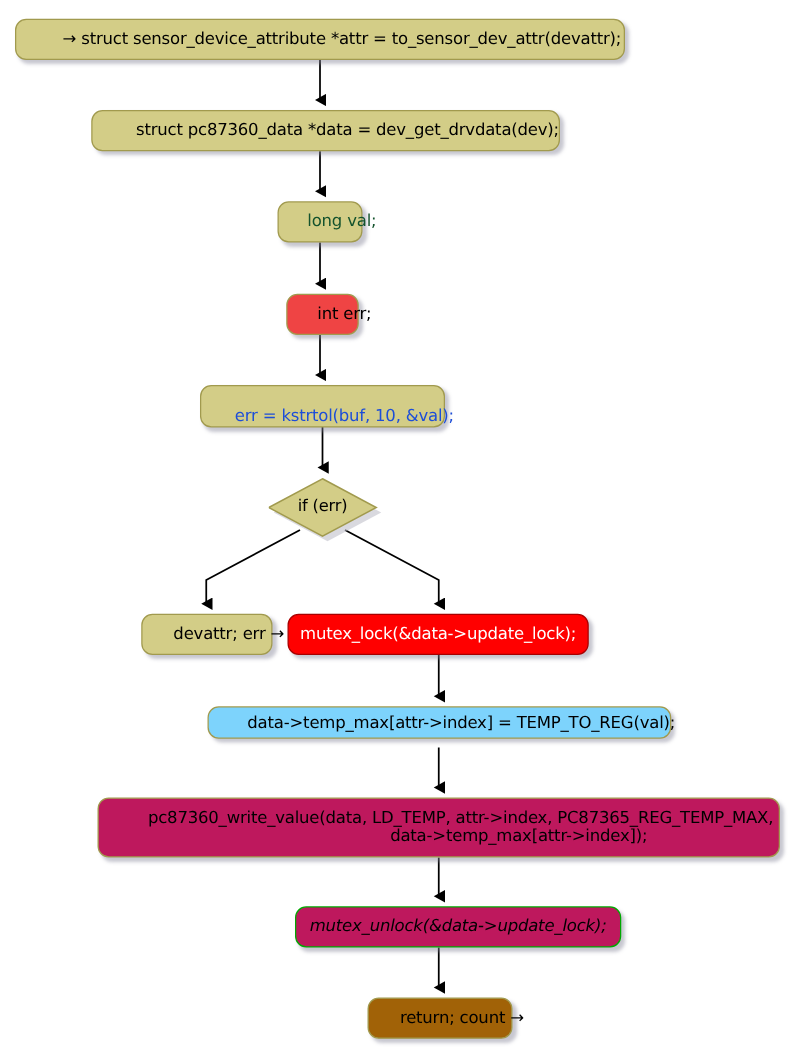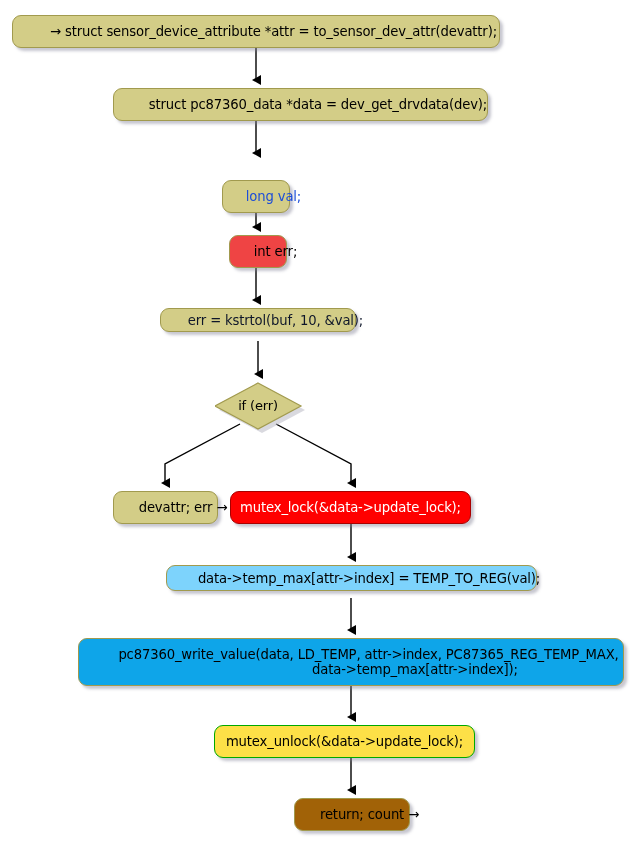--- a/index.html
+++ b/index.html
@@ -115,33 +115,33 @@
       <line x1="351" y1="598" x2="351" y2="630" marker-end="url(#arrowhead)"></line>
       <line x1="351" y1="686" x2="351" y2="717" marker-end="url(#arrowhead)"></line>
       <line x1="351" y1="758" x2="351" y2="790" marker-end="url(#arrowhead)"></line>
     </g>
   </svg>
 
   <div class="node activity" id="node-n1" style="left: 12px; top: 15px; width: 488px; height: 33px; background: rgb(211, 205, 135); color: rgb(0, 0, 0);">
     <span class="label">→ struct sensor_device_attribute *attr = to_sensor_dev_attr(devattr);</span>
   </div>
 
-  <div class="node activity" id="node-n2" style="left: 73px; top: 88px; width: 375px; height: 33px; background: rgb(211, 205, 135); color: rgb(0, 0, 0); margin-left: 40px;">
+  <div class="node activity" id="node-n2" style="left: 73px; top: 88px; width: 375px; height: 33px; background: rgb(211, 205, 135); color: rgb(0, 0, 0);">
     <span class="label">struct pc87360_data *data = dev_get_drvdata(dev);</span>
   </div>
 
-  <div class="node activity" id="node-n3" style="left: 222px; top: 161px; width: 68px; height: 33px; background: rgb(211, 205, 135); color: #1d4ed8; margin-top: 19px;">
+  <div class="node activity" id="node-n3" style="left: 222px; top: 161px; width: 68px; height: 33px; background: rgb(211, 205, 135); color: #14532d;">
     <span class="label">long val;</span>
   </div>
 
   <div class="node activity" id="node-n4" style="left: 229px; top: 235px; width: 58px; height: 33px; background: #ef4444; color: rgb(0, 0, 0);">
     <span class="label">int err;</span>
   </div>
 
-  <div class="node activity" id="node-n5" style="left: 160px; top: 308px; width: 196px; height: 24px; background: rgb(211, 205, 135); color: #0f172a;">
+  <div class="node activity" id="node-n5" style="left: 160px; top: 308px; width: 196px; height: 34px; background: rgb(211, 205, 135); color: #1d4ed8; align-items: flex-end;">
     <span class="label">err = kstrtol(buf, 10, &amp;val);</span>
   </div>
 
   <div class="diamond" id="node-n6" style="left: 215px; top: 382px; width: 86px; height: 47px;">
     <svg class="dshape" width="92" height="53" viewBox="0 0 92 53" xmlns="http://www.w3.org/2000/svg">
       <polygon points="47,5 90,28 47,51 4,28" fill="#b9b9c4" opacity="0.55"></polygon>
       <polygon points="43,1 86,24 43,47 0,24" fill="#d3cd87" stroke="#a19a4e" stroke-width="1.2"></polygon>
     </svg>
     <span class="dlabel">if (err)</span>
   </div>
@@ -151,26 +151,26 @@
   </div>
 
   <div class="node red" id="node-n8" style="left: 230px; top: 491px; width: 241px; height: 33px; background: rgb(255, 0, 0); color: #ffffff;">
     <span class="label">mutex_lock(&amp;data-&gt;update_lock);</span>
   </div>
 
   <div class="node activity" id="node-n9" style="left: 166px; top: 565px; width: 371px; height: 26px; background: #7dd3fc; color: rgb(0, 0, 0);">
     <span class="label">data-&gt;temp_max[attr-&gt;index] = TEMP_TO_REG(val);</span>
   </div>
 
-  <div class="node activity" id="node-n10" style="left: 78px; top: 638px; width: 546px; height: 48px; background: #0ea5e9; color: rgb(0, 0, 0);">
+  <div class="node activity" id="node-n10" style="left: 78px; top: 638px; width: 546px; height: 48px; background: #be185d; color: rgb(0, 0, 0);">
     <span class="label">pc87360_write_value(data, LD_TEMP, attr-&gt;index, PC87365_REG_TEMP_MAX,
                        data-&gt;temp_max[attr-&gt;index]);</span>
   </div>
 
-  <div class="node green" id="node-n11" style="left: 214px; top: 725px; width: 261px; height: 33px; background: #fde047; color: rgb(0, 0, 0);">
+  <div class="node green" id="node-n11" style="left: 236px; top: 725px; width: 261px; height: 33px; background: #be185d; color: rgb(0, 0, 0); font-style: italic;">
     <span class="label">mutex_unlock(&amp;data-&gt;update_lock);</span>
   </div>
 
   <div class="node activity" id="node-n12" style="left: 294px; top: 798px; width: 116px; height: 33px; background: #a16207; color: rgb(0, 0, 0);">
     <span class="label">return; count →</span>
   </div>
 
 </div>
 
 </body></html>

